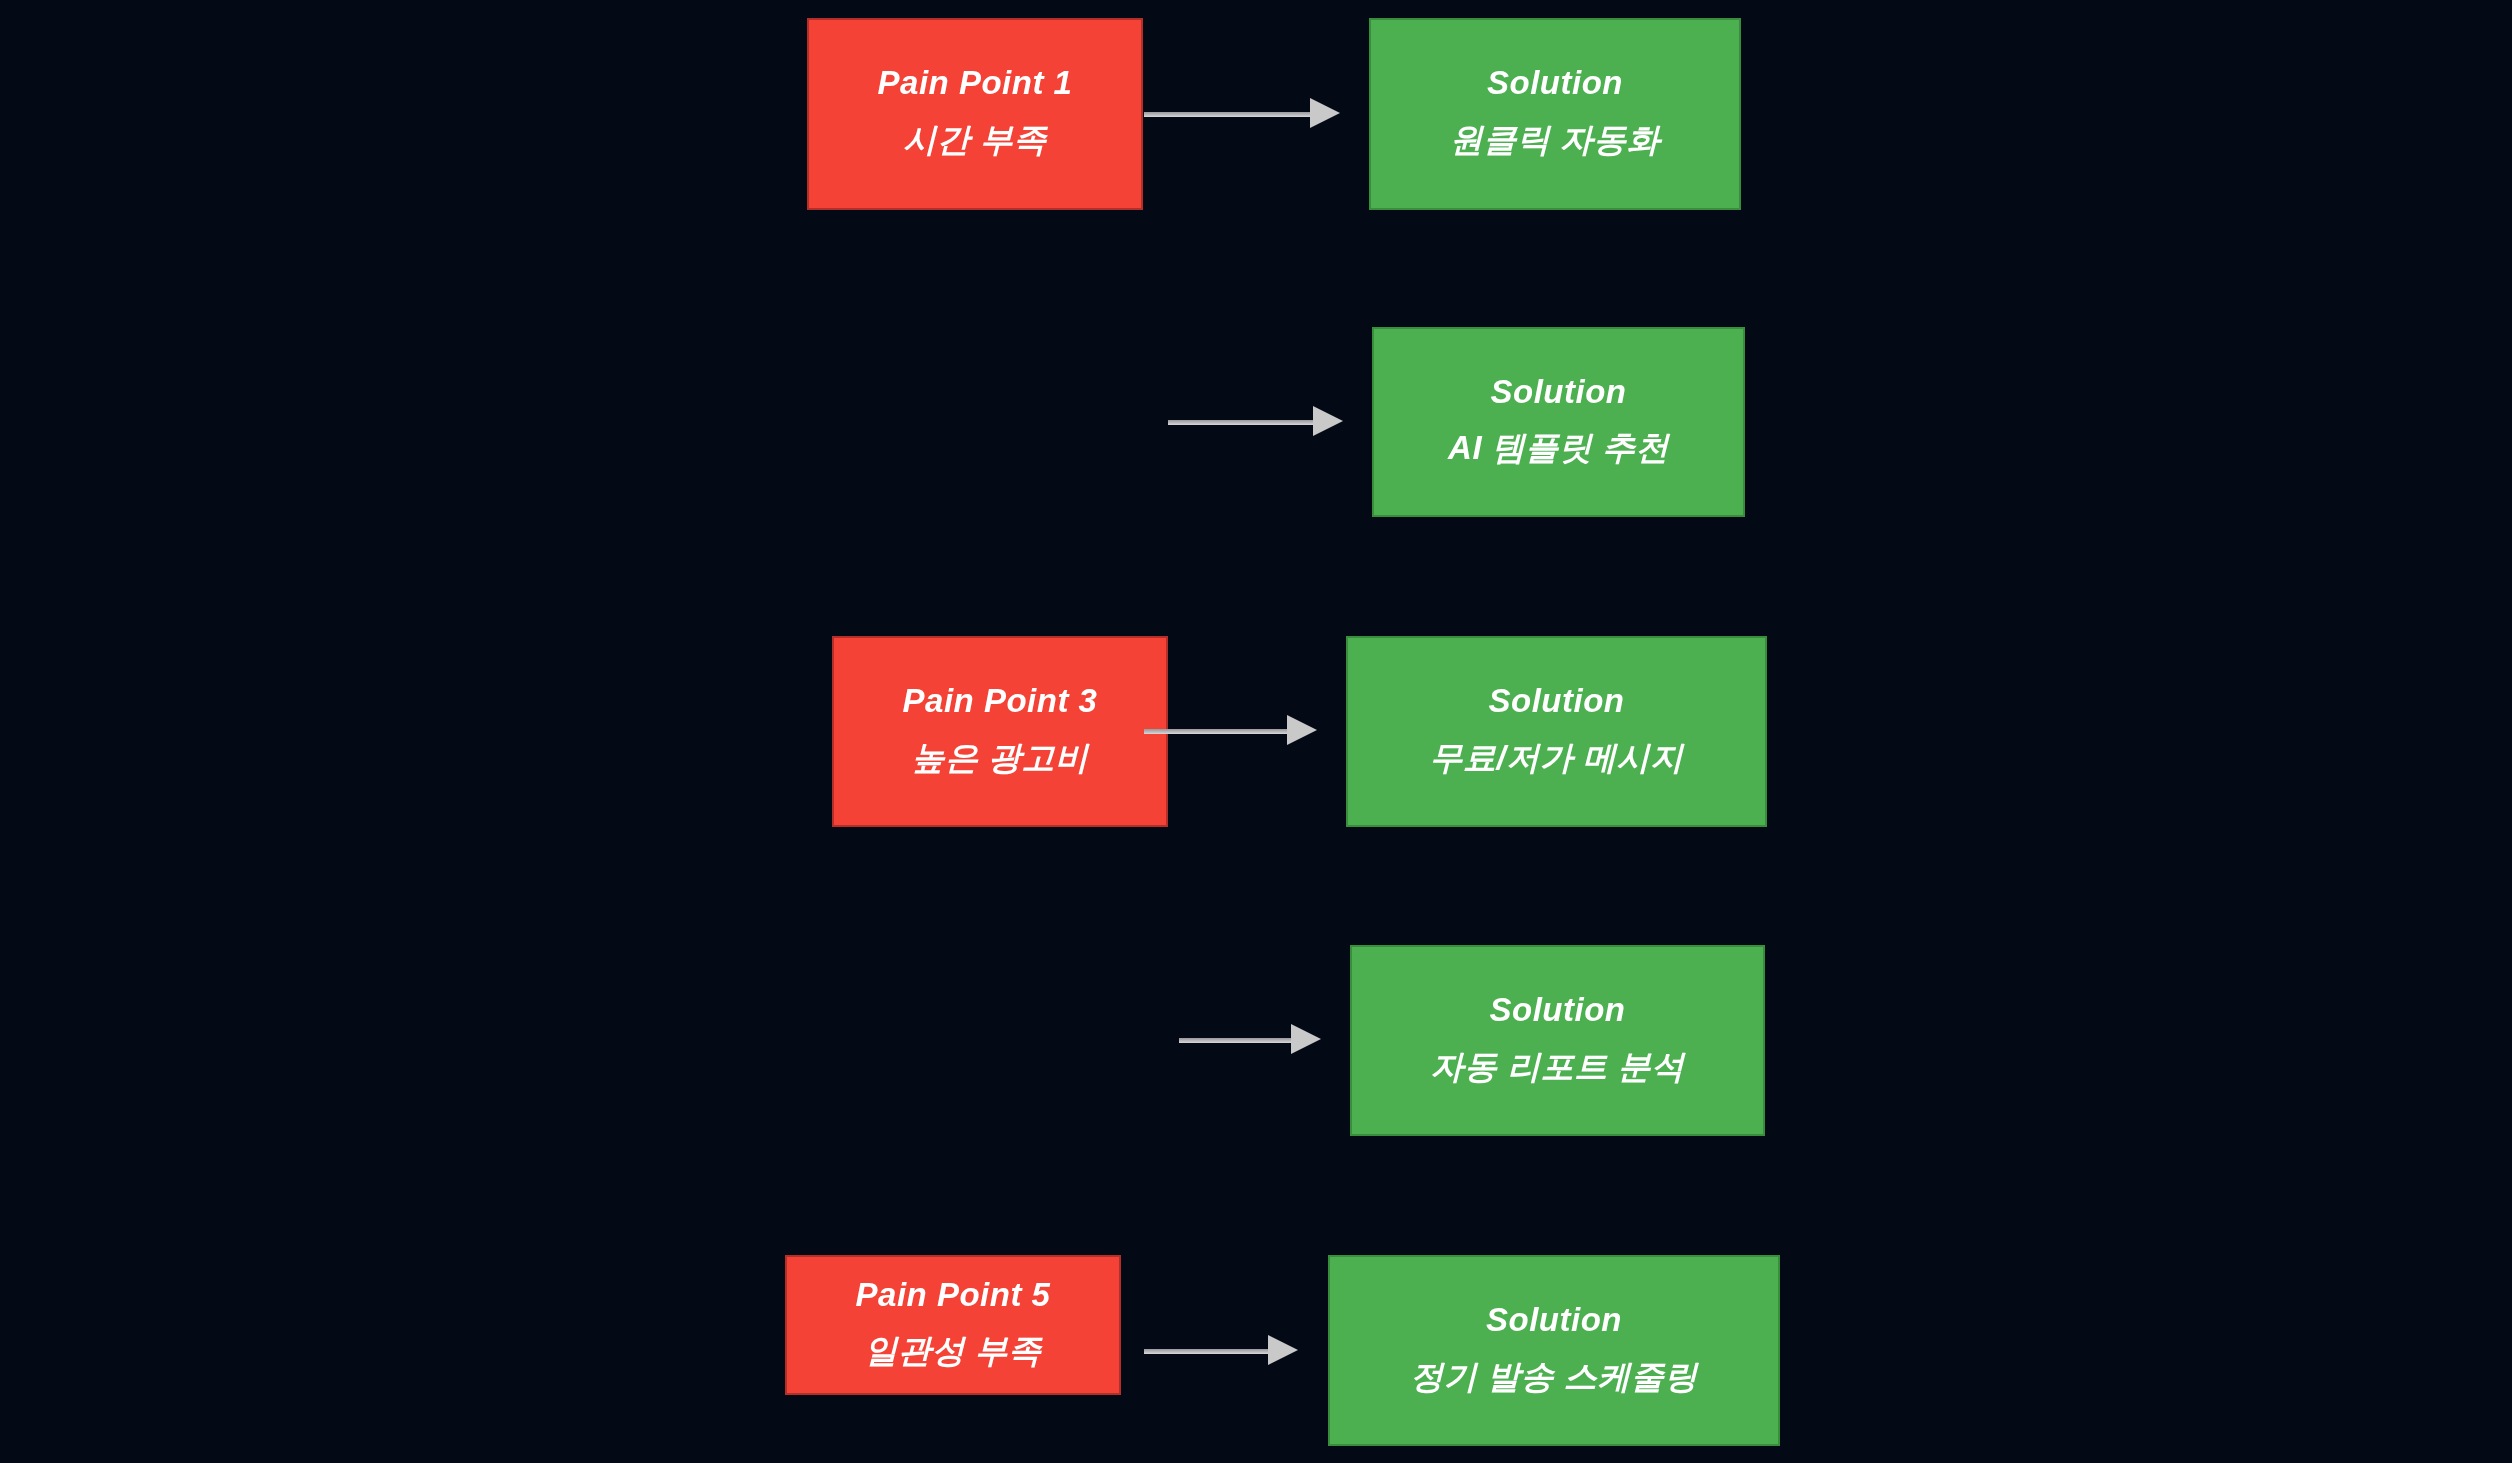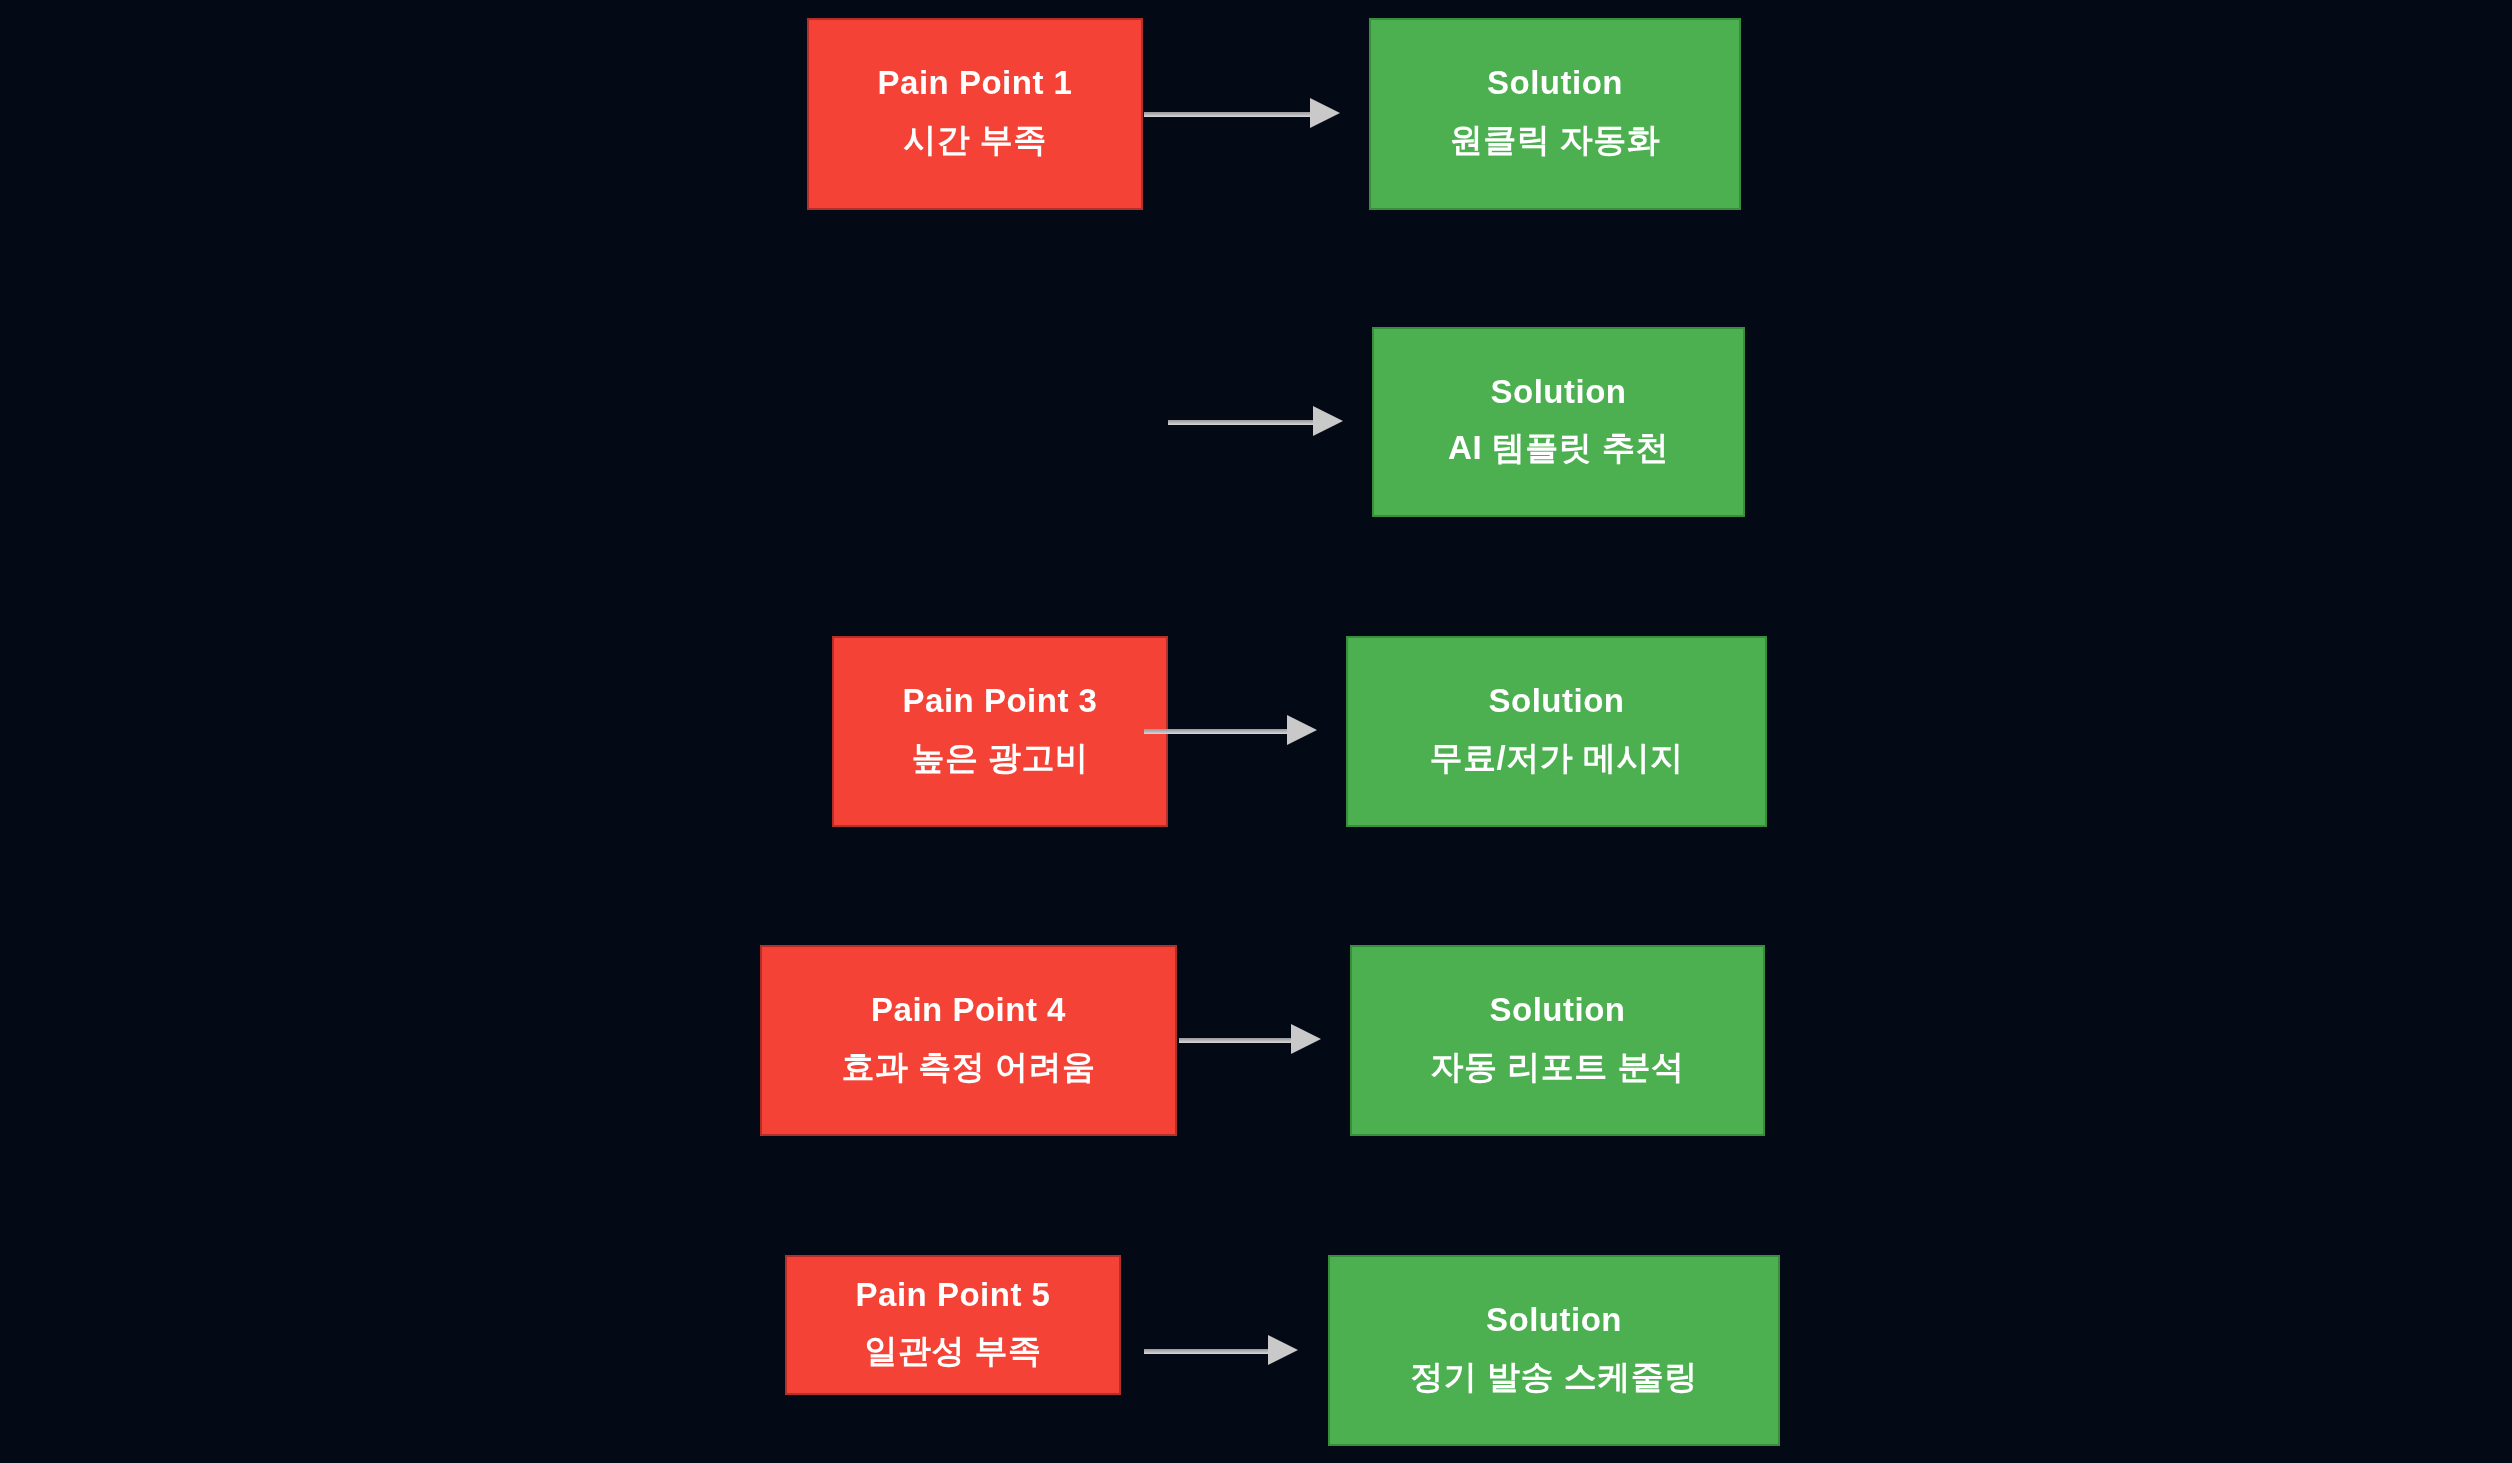--- a/index.html
+++ b/index.html
@@ -21,20 +21,21 @@
     display: flex;
     flex-direction: column;
     align-items: center;
     justify-content: center;
     gap: 15.7px;
     text-align: center;
     color: var(--text, #ffffff);
     font-size: 33px;
     font-weight: 600;
     letter-spacing: 0.5px;
+    font-style: italic;
   }
   .pain {
     background: var(--pain-box-fill, #f44336);
     border: 2.8px solid var(--pain-box-border, #b42f2a);
   }
   .solution {
     background: var(--solution-box-fill, #4caf50);
     border: 2.8px solid var(--solution-box-border, #388e3c);
     margin-left: 29px;
   }
@@ -111,24 +112,20 @@
   </div>
   <div class="arrow a3">
     <div class="shaft"></div>
     <div class="head"></div>
   </div>
   <div class="box solution s3">
     <span class="line">Solution</span>
     <span class="line">무료/저가 메시지</span>
   </div>
 
-  <div class="box pain p4">
-    <span class="line">Pain Point 4</span>
-    <span class="line">효과 측정 어려움</span>
-  </div>
   <div class="arrow a4">
     <div class="shaft"></div>
     <div class="head"></div>
   </div>
   <div class="box solution s4">
     <span class="line">Solution</span>
     <span class="line">자동 리포트 분석</span>
   </div>
 
   <div class="box pain p5">

